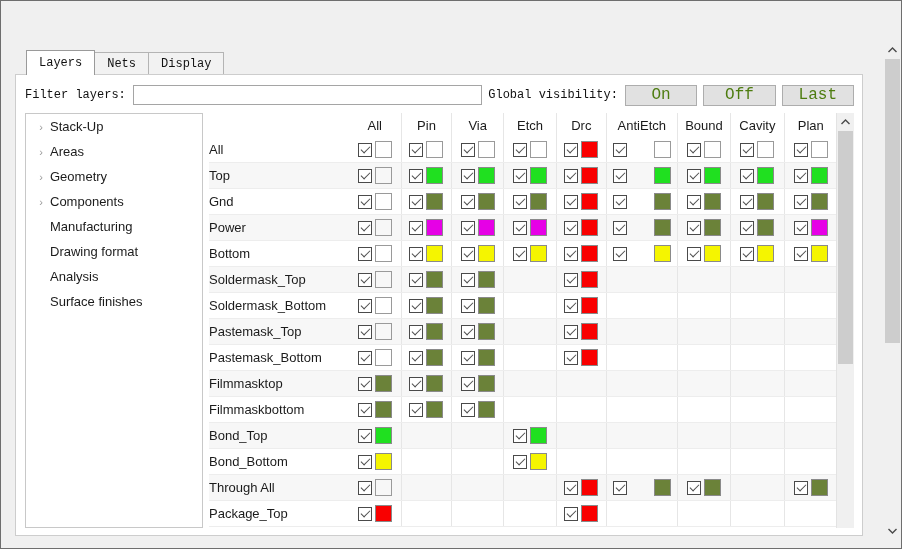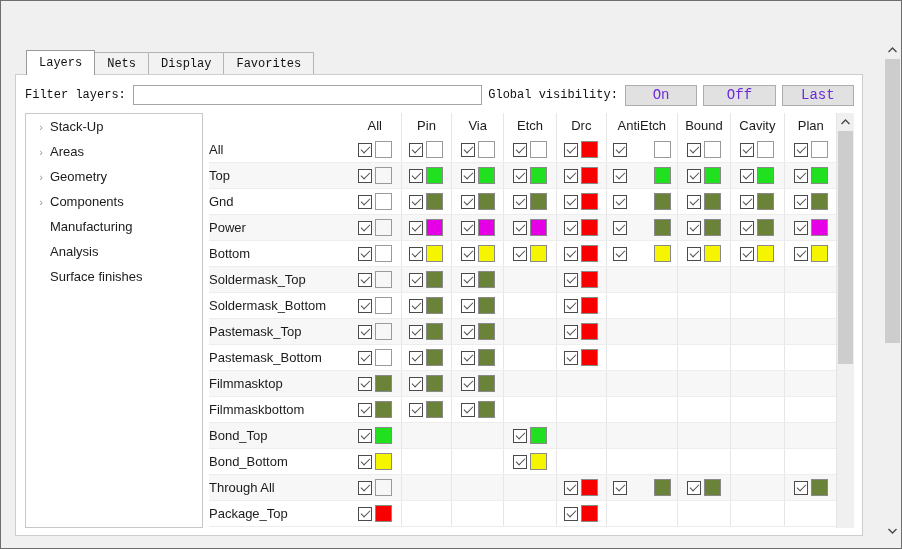--- a/index.html
+++ b/index.html
@@ -100,22 +100,22 @@
     width:367px;height:20px;box-sizing:border-box;
     border:1px solid #a5a5a5;background:#fff;outline:none;
     font-family:"Liberation Sans",sans-serif;font-size:12px;padding:0 3px;
   }
   .gv-label{
     font-family:"Liberation Mono", monospace;font-size:12px;color:#111;
     margin-left:6px;margin-right:7px;white-space:nowrap;
   }
   .gv-btn{
     width:76px;height:21px;box-sizing:border-box;
-    border:1px solid #adadad;background:#e1e1e1;color:#6d28d9;
-    font-family:"Liberation Mono", monospace;font-size:14px;
+    border:1px solid #adadad;background:#e1e1e1;color:#4d7c0f;
+    font-family:"Liberation Mono", monospace;font-size:16px;
     display:flex;align-items:center;justify-content:center;margin-right:6px;
   }
   .gv-btn:last-child{margin-right:0;}
   
   .tree{
     position:absolute;left:9px;top:38px;width:178px;height:415px;
     box-sizing:border-box;border:1px solid #c8c8c8;background:#fff;
     overflow:hidden;
   }
   .tree-item{
@@ -219,21 +219,20 @@
         <svg width="9" height="6" viewBox="0 0 9 6">
             <path d="M0.5 1 L4.5 5 L8.5 1" fill="none" stroke="#4a4a4a" stroke-width="1.4"></path>
           </svg>
       </div>
     </div>
 
     <div class="tabstrip">
         <div class="tab active">Layers</div>
         <div class="tab">Nets</div>
         <div class="tab">Display</div>
-        <div class="tab">Favorites</div>
       </div>
 
     <div class="panel">
 
       <div class="filter-row">
         <div class="filter-label">Filter layers:</div>
         <input class="filter-input" type="text" placeholder="" style="">
         <div class="gv-label">Global visibility:</div>
         <div class="gv-btn">On</div>
         <div class="gv-btn">Off</div>
@@ -256,20 +255,24 @@
           <div class="tree-item">
             <span class="tw">›</span>
             <span>Components</span>
           </div>
           <div class="tree-item">
             <span class="tw"></span>
             <span>Manufacturing</span>
           </div>
           <div class="tree-item">
             <span class="tw"></span>
+            <span>Drawing format</span>
+          </div>
+          <div class="tree-item">
+            <span class="tw"></span>
             <span>Analysis</span>
           </div>
           <div class="tree-item">
             <span class="tw"></span>
             <span>Surface finishes</span>
           </div>
         </div>
 
       <div class="gridwrap">
         <div class="grid-inner">

